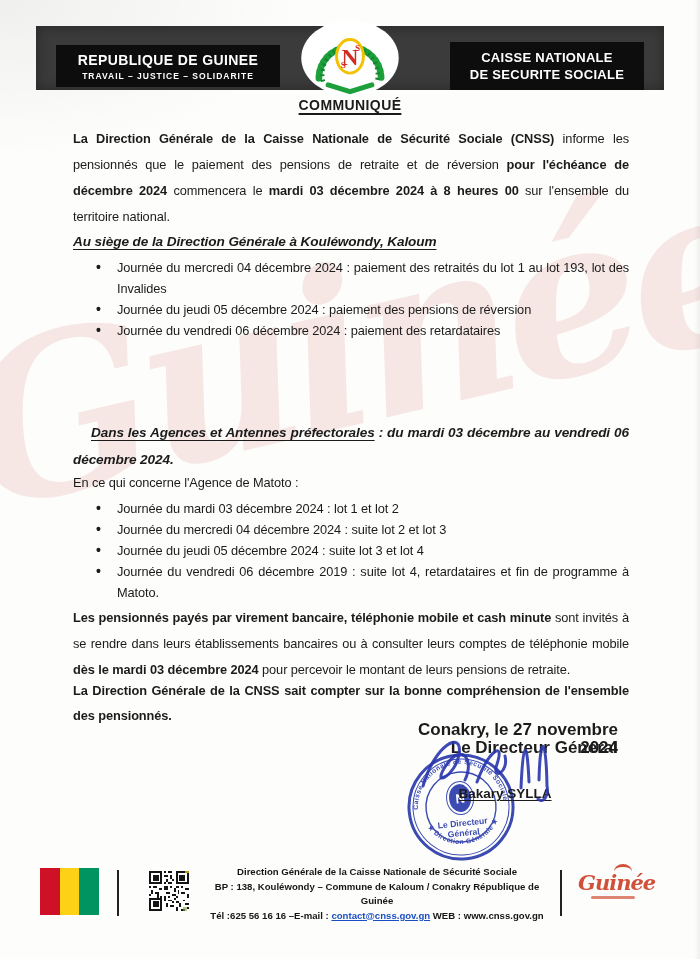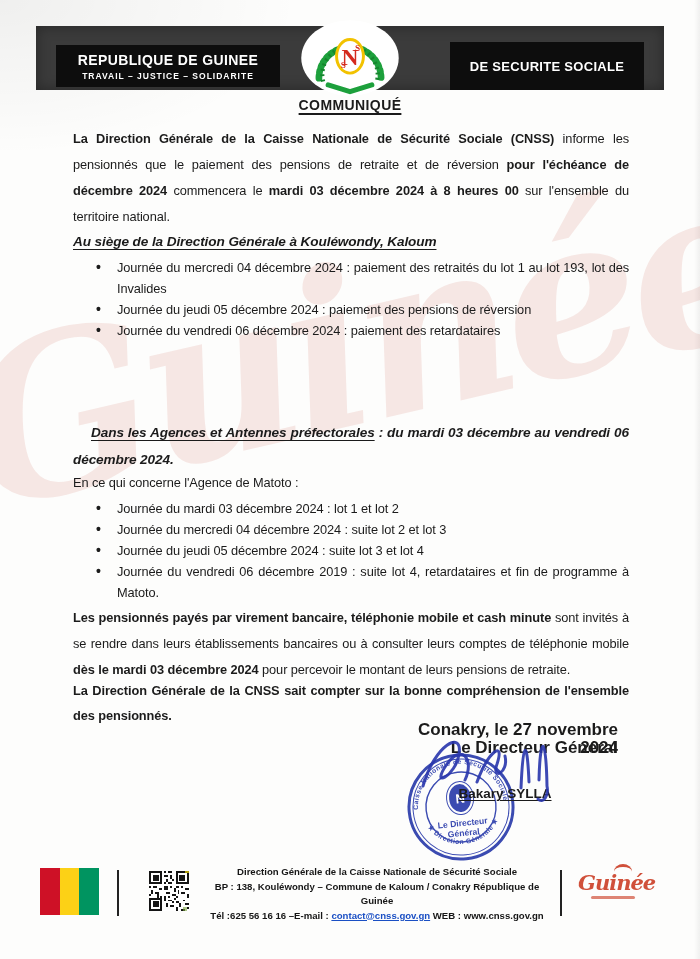--- a/index.html
+++ b/index.html
@@ -88,20 +88,21 @@
         <path d="M33,74 A 37,37 0 1 1 107,74" fill="none" stroke="#1da03c" stroke-width="8" stroke-dasharray="3 3.6" stroke-linecap="round"></path>
         <path d="M38,78 A 33,33 0 1 1 102,78" fill="none" stroke="#16862e" stroke-width="5" stroke-dasharray="2.4 4"></path>
         <path d="M44,82 L70,90 L96,82" fill="none" stroke="#1da03c" stroke-width="6" stroke-linecap="round"></path>
         <ellipse cx="70" cy="48" rx="16" ry="20" fill="#ffffff" stroke="#f2c200" stroke-width="3.5"></ellipse>
         <text x="70" y="58" font-family="Liberation Serif, serif" font-size="28" font-weight="700" fill="#d42a1e" text-anchor="middle">N</text>
         <text x="79" y="42" font-family="Liberation Serif, serif" font-size="11" font-weight="700" fill="#d42a1e" text-anchor="middle">S</text>
         <text x="62" y="62" font-family="Liberation Serif, serif" font-size="11" font-weight="700" fill="#d42a1e" text-anchor="middle">S</text>
       </svg>
     </div>
     <div class="bbox right">
+      <div class="r1">CAISSE NATIONALE</div>
       <div class="r2">DE SECURITE SOCIALE</div>
     </div>
   </div>
 
   <div class="title">COMMUNIQUÉ</div>
 
   <p class="blk para" style="top:126px"><span style="font-weight: 700;">La Direction Générale de la Caisse Nationale de Sécurité Sociale (CNSS)</span><span> informe les pensionnés que le paiement des pensions de retraite et de réversion </span><span style="font-weight: 700;">pour l'échéance de décembre 2024</span><span> commencera le </span><span style="font-weight: 700;">mardi 03 décembre 2024 à 8 heures 00</span><span> sur l'ensemble du territoire national.</span></p>
   <h2 class="blk doc-h h-underline" style="top:228px">Au siège de la Direction Générale à Kouléwondy, Kaloum</h2>
   <ul class="blk doc-ul" style="top:257px">
       <li>Journée du mercredi 04 décembre 2024 : paiement des retraités du lot 1 au lot 193, lot des Invalides</li>

